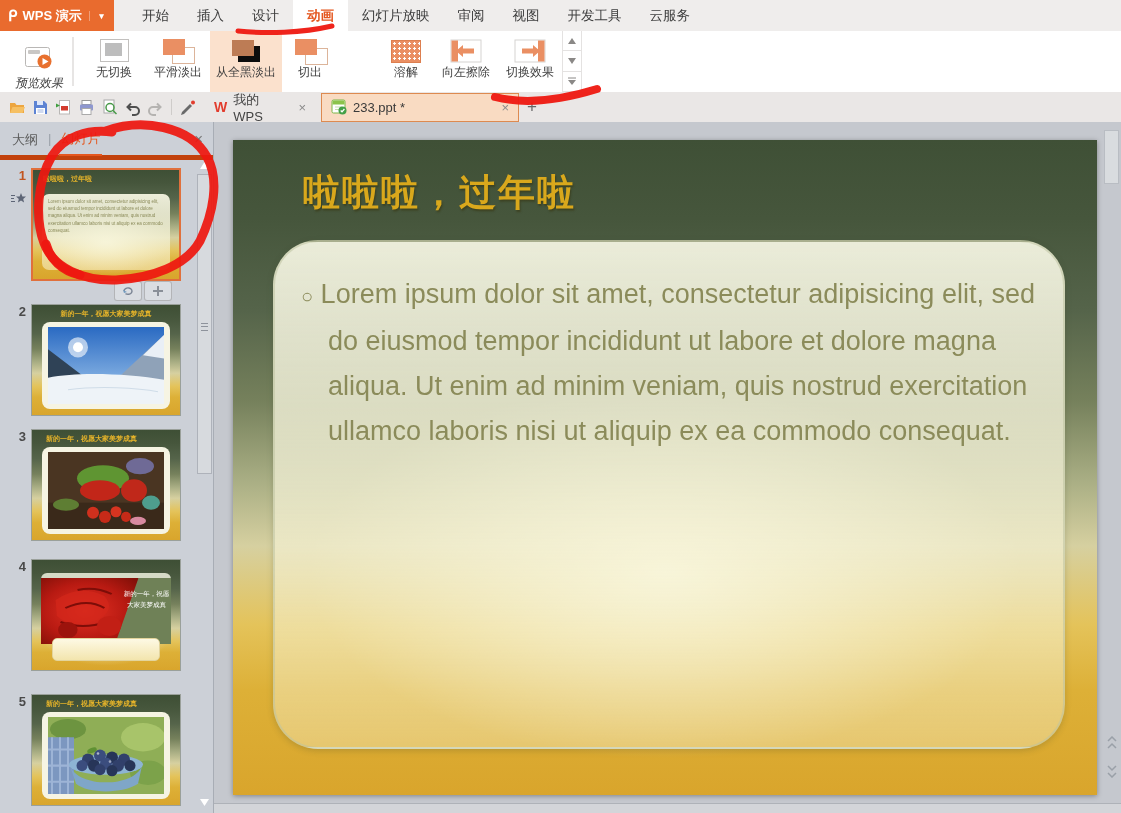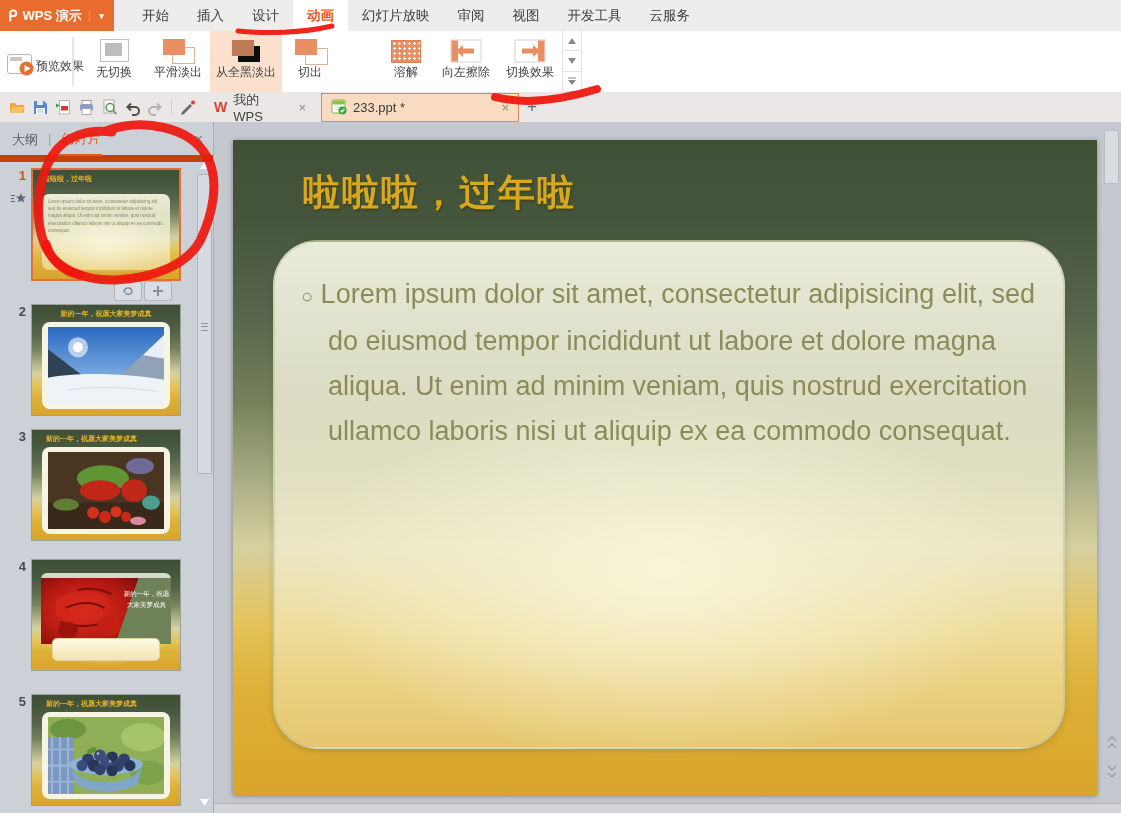--- a/index.html
+++ b/index.html
@@ -15,21 +15,21 @@
   .logo-glyph{font-size:15px;font-weight:900;}
   .logo-caret{width:14px;margin-left:2px;border-left:1px solid rgba(255,255,255,.35);
               text-align:right;font-size:9px;}
   .menus{display:flex;margin-left:14px;}
   .menu{padding:0 14px;display:flex;align-items:center;font-size:13.5px;color:#3c3c3c;}
   .menu.active{background:#fff;color:#e4571f;font-weight:bold;}
 
   
   .ribbon{position:absolute;left:0;top:31px;right:0;height:61px;background:#fff;
           border-bottom:1px solid #dddbda;display:flex;align-items:stretch;padding-left:6px;}
-  .big-btn{width:66px;display:flex;flex-direction:row;align-items:center;justify-content:flex-start;padding-top:6px;}
+  .big-btn{width:66px;display:flex;flex-direction:column;align-items:center;justify-content:flex-end;padding-top:6px;font-style:italic;}
   .big-btn.w80{width:82px;}
   .big-btn .blabel{font-size:12px;color:#3e3e3e;margin-top:4px;white-space:nowrap;}
   .vsep{width:1px;background:#e7e5e4;margin:6px 0;}
   .gallery{display:flex;margin-left:8px;border-right:1px solid #e4e2e1;}
   .gitem{width:64px;display:flex;flex-direction:column;align-items:center;padding-top:7px;}
   .gitem.w72{width:72px;} .gitem.w56{width:56px;} .gitem.gap{margin-left:40px;}
   .gitem.selected{background:#fbe1cd;}
   .gitem .glabel{font-size:12px;color:#3e3e3e;white-space:nowrap;}
   .gicon{position:relative;width:36px;height:26px;}
   .gicon .back{position:absolute;}
@@ -57,21 +57,21 @@
   .doctab.active{background:#f9dbc2;border:1px solid #dd8a50;height:27px;width:178px;color:#3a3a3a;}
   .doctab.active .tclose{margin-left:auto;}
   .wlogo{color:#e23c2d;font-weight:900;font-size:14px;}
   .newtab{font-size:17px;color:#666;margin-left:8px;}
 
   
   .content{position:absolute;left:0;top:122px;right:0;bottom:0;}
 
   
   .sidebar{position:absolute;left:0;top:0;width:213px;bottom:0;background:#ccd0d7;border-right:1px solid #a8adb5;}
-  .sb-header{height:33px;border-bottom:7px solid #c2410c;display:flex;align-items:center;padding:0 10px;font-size:13px;color:#5c5c5c;}
+  .sb-header{height:33px;border-bottom:5px solid #c2410c;display:flex;align-items:center;padding:0 10px;font-size:13px;color:#5c5c5c;}
   .sb-tab{padding:8px 2px 6px;}
   .sb-tab.active{color:#e4571f;border-bottom:2px solid #e4571f;}
   .sb-div{color:#9aa0a8;margin:0 8px;}
   .sb-close{margin-left:auto;color:#777;font-size:15px;}
   .thumbs{position:absolute;left:0;top:33px;right:0;bottom:0;}
   .thumb-row{position:absolute;left:0;right:0;}
   .slide-num{position:absolute;left:6px;top:8px;width:20px;text-align:right;font-size:13px;color:#4a4a4a;font-weight:bold;}
   .slide-num.sel{color:#c2551f;}
   .anim-star{position:absolute;left:10px;top:32px;}
   .mini{position:absolute;left:31px;width:150px;height:112px;border:1px solid #9aa09a;box-sizing:border-box;overflow:hidden;}

